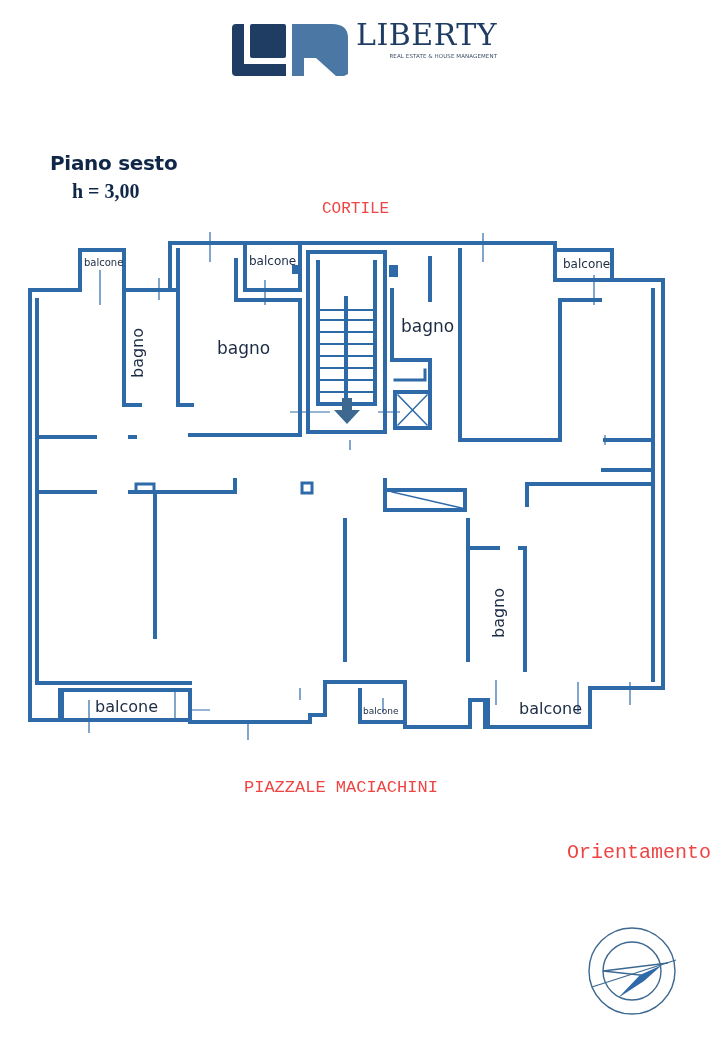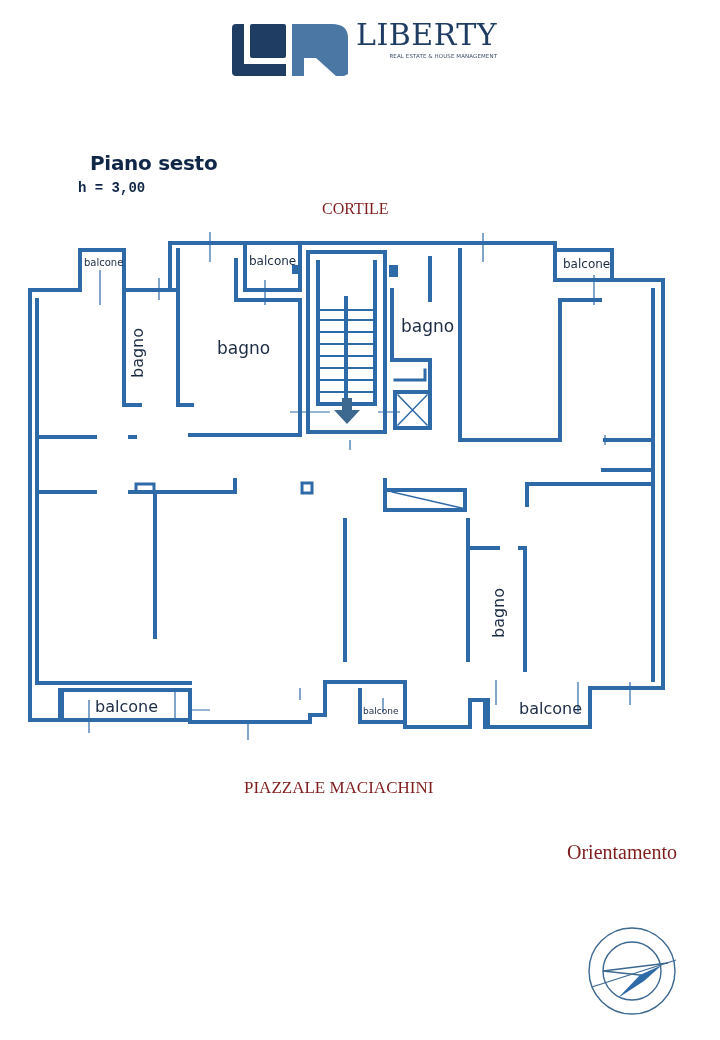--- a/index.html
+++ b/index.html
@@ -3,23 +3,23 @@
 <meta charset="utf-8">
 <style>
   html, body { margin:0; padding:0; background:#ffffff; }
   body { width:720px; height:1040px; position:relative; overflow:hidden; font-family:"DejaVu Sans", sans-serif; color:#1b2b44; }
   .logo { position:absolute; left:232px; top:20px; width:262px; height:64px; }
   .logo-mark { position:absolute; left:0; top:4px; width:120px; height:52px; }
   .logo-text { position:absolute; left:124px; top:0;text-align:right; }
   .logo-liberty { font-family:"DejaVu Serif", serif; font-size:30px; color:#1f3c63; letter-spacing:0.5px; line-height:30px; }
   .logo-network { font-family:"DejaVu Sans", sans-serif; font-size:25px; color:#4a77a3; letter-spacing:0.5px; line-height:24px; margin-top:0px; }
   .logo-tag { font-family:"DejaVu Sans", sans-serif; font-size:5.5px; color:#3b4e66; letter-spacing:0.1px; margin-top:3px; white-space:nowrap; }
-  .title { position:absolute; left:50px; top:151px; font-family:"DejaVu Sans", sans-serif; font-weight:bold; font-size:20px; color:#102748; letter-spacing:-0.3px;margin-left:40px; }
-  .height { position:absolute; left:78px; top:180px; font-family:Liberation Mono, monospace; font-weight:bold; font-size:14px; color:#102748; }
-  .label { position:absolute; font-family:Liberation Serif, serif; color:#7f1d1d; white-space:nowrap; }
+  .title { position:absolute; left:50px; top:151px; font-family:"DejaVu Sans", sans-serif; font-weight:bold; font-size:20px; color:#102748; letter-spacing:-0.3px; }
+  .height { position:absolute; left:72px; top:180px; font-family:Liberation Serif, serif; font-weight:bold; font-size:20px; color:#102748; }
+  .label { position:absolute; font-family:Liberation Mono, monospace; color:#ef4444; white-space:nowrap; }
   .cortile { left:322px; top:200px; font-size:16px; }
   .piazzale { left:244px; top:778px; font-size:17px; }
   .orient { left:567px; top:841px; font-size:20px; }
   .plan { position:absolute; left:0; top:0; width:720px; height:1040px; }
   .room { position:absolute; font-family:"DejaVu Sans", sans-serif; color:#1b2b44; white-space:nowrap; }
   .compass { position:absolute; left:586px; top:925px; width:92px; height:92px; }
 </style>
 </head>
 <body>
 

